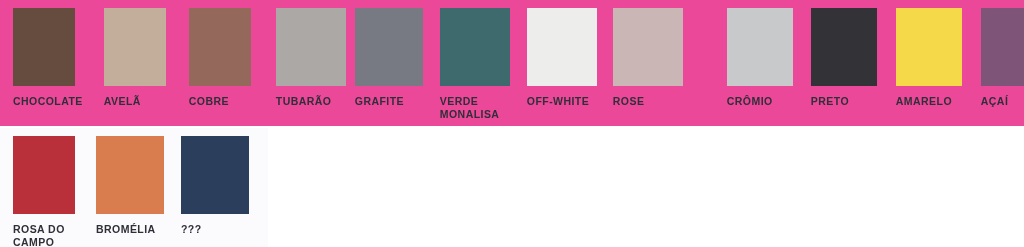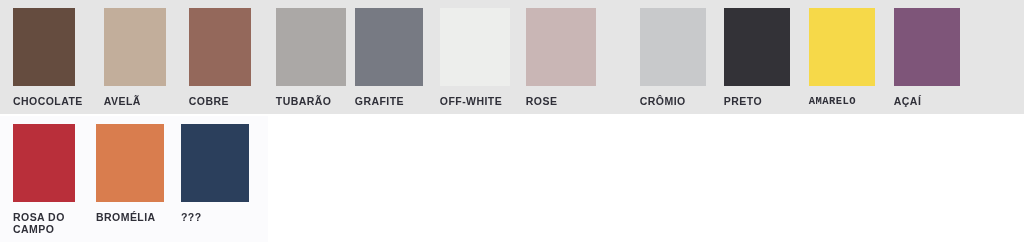--- a/index.html
+++ b/index.html
@@ -64,21 +64,21 @@
     text-transform: uppercase;
     white-space: pre-line;
     max-width: 72px;
   }
 </style>
 </head>
 <body>
 
 <div id="palette-root">
 
-  <div class="swatch-row row-1" id="row-1" style="background: #e5e5e5;">
+  <div class="swatch-row row-1" id="row-1" style="background: #ec4899;">
       <div class="swatch-cell" style="margin-left: 13px;">
         <span class="swatch-chip" title="CHOCOLATE" style="width: 62px; height: 78px; background: rgb(101, 76, 63);"></span>
         <span class="swatch-label" style="color: rgb(47, 47, 56);">CHOCOLATE</span>
       </div>
       <div class="swatch-cell" style="margin-left: 21px;">
         <span class="swatch-chip" title="AVELÃ" style="width: 62px; height: 78px; background: rgb(194, 174, 155);"></span>
         <span class="swatch-label" style="color: rgb(47, 47, 56);">AVELÃ</span>
       </div>
       <div class="swatch-cell" style="margin-left: 23px;">
         <span class="swatch-chip" title="COBRE" style="width: 62px; height: 78px; background: rgb(148, 104, 91);"></span>
@@ -86,38 +86,44 @@
       </div>
       <div class="swatch-cell" style="margin-left: 25px;">
         <span class="swatch-chip" title="TUBARÃO" style="width: 70px; height: 78px; background: rgb(171, 168, 166);"></span>
         <span class="swatch-label" style="color: rgb(47, 47, 56);">TUBARÃO</span>
       </div>
       <div class="swatch-cell" style="margin-left: 9px;">
         <span class="swatch-chip" title="GRAFITE" style="width: 68px; height: 78px; background: rgb(119, 122, 131);"></span>
         <span class="swatch-label" style="color: rgb(47, 47, 56);">GRAFITE</span>
       </div>
       <div class="swatch-cell" style="margin-left: 17px;">
+        <span class="swatch-chip" title="VERDE
+MONALISA" style="width: 70px; height: 78px; background: rgb(62, 106, 110);"></span>
+        <span class="swatch-label" style="color: rgb(47, 47, 56);">VERDE
+MONALISA</span>
+      </div>
+      <div class="swatch-cell" style="margin-left: 17px;">
         <span class="swatch-chip" title="OFF-WHITE" style="width: 70px; height: 78px; background: rgb(237, 238, 236);"></span>
         <span class="swatch-label" style="color: rgb(47, 47, 56);">OFF-WHITE</span>
       </div>
       <div class="swatch-cell" style="margin-left: 16px;">
         <span class="swatch-chip" title="ROSE" style="width: 70px; height: 78px; background: rgb(201, 182, 181);"></span>
         <span class="swatch-label" style="color: rgb(47, 47, 56);">ROSE</span>
       </div>
       <div class="swatch-cell" style="margin-left: 12px; padding-left: 32px;">
         <span class="swatch-chip" title="CRÔMIO" style="width: 66px; height: 78px; background: rgb(200, 201, 203);"></span>
         <span class="swatch-label" style="color: rgb(47, 47, 56);">CRÔMIO</span>
       </div>
       <div class="swatch-cell" style="margin-left: 18px;">
         <span class="swatch-chip" title="PRETO" style="width: 66px; height: 78px; background: rgb(51, 50, 55);"></span>
         <span class="swatch-label" style="color: rgb(47, 47, 56);">PRETO</span>
       </div>
       <div class="swatch-cell" style="margin-left: 19px;">
         <span class="swatch-chip" title="AMARELO" style="width: 66px; height: 78px; background: rgb(246, 217, 73);"></span>
-        <span class="swatch-label" style="color: rgb(47, 47, 56); font-family: Liberation Mono, monospace;">AMARELO</span>
+        <span class="swatch-label" style="color: rgb(47, 47, 56);">AMARELO</span>
       </div>
       <div class="swatch-cell" style="margin-left: 19px;">
         <span class="swatch-chip" title="AÇAÍ" style="width: 66px; height: 78px; background: rgb(126, 85, 121);"></span>
         <span class="swatch-label" style="color: rgb(47, 47, 56);">AÇAÍ</span>
       </div>
     </div>
 
   <div class="swatch-row row-2" id="row-2" style="background: rgb(251, 251, 253);">
       <div class="swatch-cell" style="margin-left: 13px;">
         <span class="swatch-chip" title="ROSA DO

